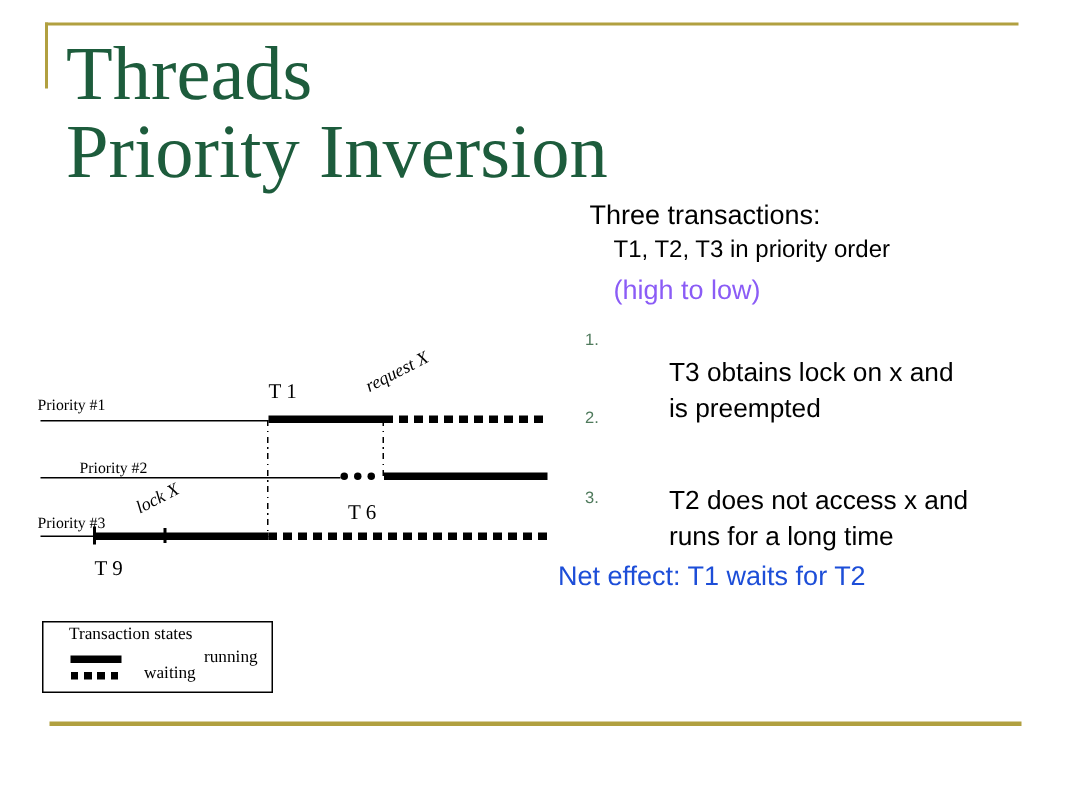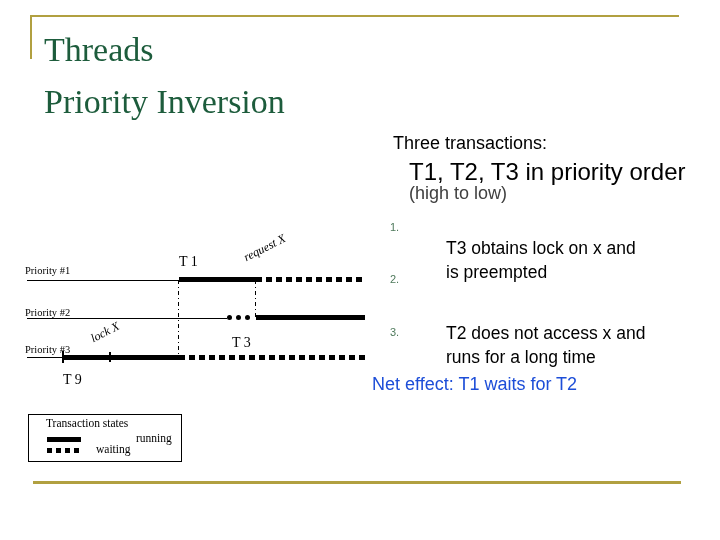--- a/index.html
+++ b/index.html
@@ -15,47 +15,47 @@
 
   
   .border-top    { position: absolute; left: 30px; top: 15px;  width: 649px; height: 2px; background: #b1a040; }
   .border-left   { position: absolute; left: 30px; top: 15px;  width: 2px;   height: 44px; background: #b1a040; }
   .border-bottom { position: absolute; left: 33px; top: 481px; width: 648px; height: 3px; background: #b1a040; }
 
   
   .title {
     position: absolute; left: 44px; top: 24px;
     font-family: "Liberation Serif", serif;
-    font-size: 34px; line-height: 52px; font-weight: 400;
+    font-size: 51px; line-height: 52px; font-weight: 400;
     color: #1d5c3c; white-space: pre-line;
   }
 
   
   .intro-1 { position: absolute; left: 393px; top: 133px; font-size: 18px; color: #000; }
-  .intro-2 { position: absolute; left: 409px; top: 158px; font-size: 24px; color: #000; text-align: center; }
-  .intro-3 { position: absolute; left: 409px; top: 183px; font-size: 18px; color: #404040; }
+  .intro-2 { position: absolute; left: 409px; top: 158px; font-size: 16px; color: #000; text-align: center; }
+  .intro-3 { position: absolute; left: 409px; top: 183px; font-size: 18px; color: #8b5cf6; }
 
   .li-num  { position: absolute; font-size: 11px; color: #4f7a5c; font-family: "Liberation Sans", sans-serif; }
   .li-text { position: absolute; left: 446px; width: 268px; font-size: 17.5px; line-height: 23.5px; color: #000; white-space: pre-line; }
   .num-1  { left: 390px; top: 221px; }
   .text-1 { top: 217px; margin-top: 20px; }
   .num-2  { left: 390px; top: 273px; }
   .text-2 { top: 269px; }
   .num-3  { left: 390px; top: 326px; }
   .text-3 { top: 322px; }
 
   .net-effect { position: absolute; left: 372px; top: 374px; font-size: 18px; color: #1d4ed8; }
 
   
   .prio-label {
     position: absolute; left: 25px;
     font-family: "Liberation Serif", serif; font-size: 10.5px; color: #000;
   }
   .p1-label { top: 265px; }
-  .p2-label { top: 307px; }
+  .p2-label { top: 307px; margin-left: 28px; }
   .p3-label { top: 344px; }
 
   .thin-line { position: absolute; height: 1px; background: #000; }
   .p1-thin { left: 27px; top: 280px; width: 152px; }
   .p2-thin { left: 27px; top: 318px; width: 200px; }
   .p3-thin { left: 27px; top: 357px; width: 37px; }
 
   .solid-bar { position: absolute; height: 5px; background: #000; }
   .p1-solid { left: 179px; top: 277px; width: 77px; }
   .p2-solid { left: 256px; top: 315px; width: 109px; }
@@ -154,21 +154,21 @@
   <div class="solid-bar p3-solid"></div>
   <div class="dashed-bar p3-dashed"></div>
 
   <div class="tick tick-1"></div>
   <div class="tick tick-2"></div>
 
   <div class="dashdot-v v1"></div>
   <div class="dashdot-v v2"></div>
 
   <div class="t-label t1-label">T 1</div>
-  <div class="t-label t2-label">T 3</div>
+  <div class="t-label t2-label">T 6</div>
   <div class="t-label t3-label">T 9</div>
 
   <div class="rot-label request-x">request X</div>
   <div class="rot-label lock-x">lock X</div>
 
   <div class="legend-box"></div>
   <div class="legend-title">Transaction states</div>
   <div class="legend-run-bar"></div>
   <div class="legend-run-label">running</div>
   <div class="legend-wait-bar"></div>

